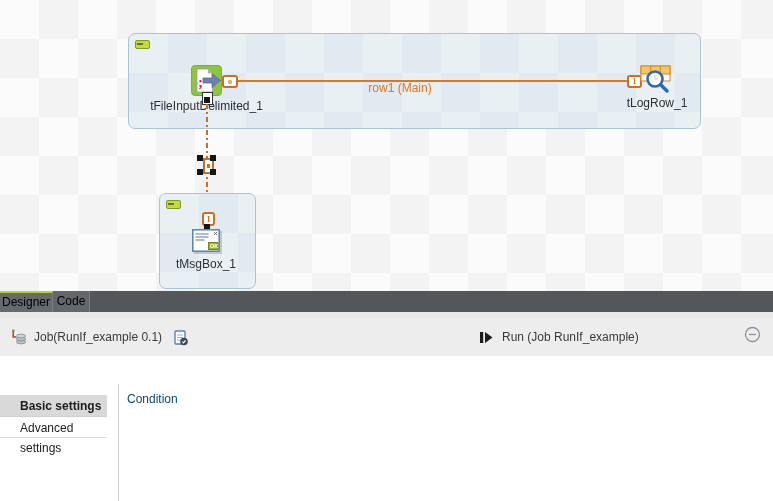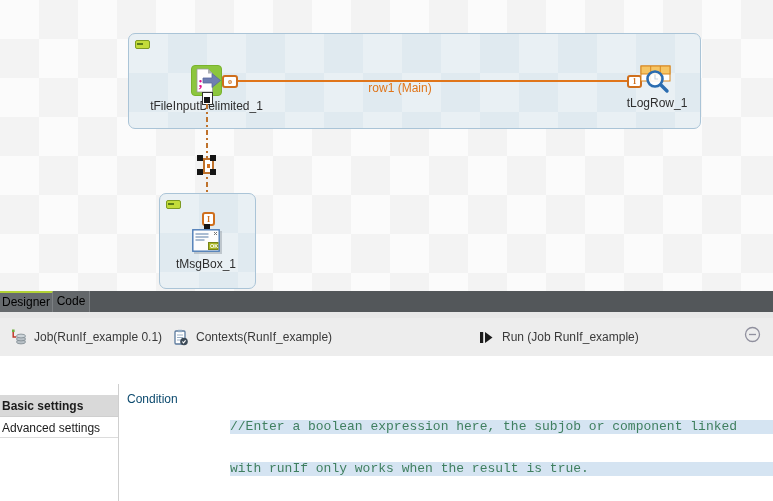--- a/index.html
+++ b/index.html
@@ -56,22 +56,22 @@
 
   
   #titlerow{position:absolute;left:0;top:356px;width:773px;height:27px;background:#fff;}
   #titlerow .bborder{position:absolute;left:0;bottom:0;width:717px;height:1px;background:#d2d2d2;}
   #titlerow .rborder{position:absolute;left:717px;top:0;width:1px;height:27px;background:#d2d2d2;}
   #view-title{position:absolute;left:29px;top:5px;font-size:13px;font-weight:bold;color:#111;}
   #title-arrow{position:absolute;left:7px;top:6px;}
 
   #settings{position:absolute;left:0;top:384px;width:773px;height:117px;background:#fff;}
   #vsep{position:absolute;left:118px;top:0;width:1px;height:117px;background:#cfcfcf;}
-  .navitem{position:absolute;left:0;width:118px;font-size:12px;color:#1c1c1c;
-    padding-left:2px;box-sizing:border-box;border-bottom:1px solid #dcdcdc;}
+  .navitem{position:absolute;left:0;width:107px;font-size:12px;color:#1c1c1c;
+    padding-left:20px;box-sizing:border-box;border-bottom:1px solid #dcdcdc;}
   .navitem.sel{background:#d9d9d9;font-weight:bold;border-bottom:1px solid #cfcfcf;}
   #cond-label{position:absolute;left:127px;top:8px;font-size:12px;color:#0c4a6e;}
 
   #editor{position:absolute;left:230px;top:0;width:543px;height:117px;padding-top:8px;
     box-sizing:border-box;font-family:"Liberation Mono",monospace;font-size:13px;line-height:14px;
     white-space:pre;overflow:hidden;}
   .cl{height:14px;}
   .cl.sel{background:#d5e4f2;}
   .cmt{color:#3F7F5F;}
 </style>
@@ -168,21 +168,20 @@
     </div>
 
     <div class="ptab" style="left:162px;">
       <svg width="17" height="17" viewBox="0 0 17 17">
         <rect x="3" y="2" width="10" height="13" rx="1" fill="#ffffff" stroke="#5b7a9d" stroke-width="1.3"></rect>
         <rect x="6" y="0.8" width="4" height="2.4" fill="#8ea7c0"></rect>
         <path d="M5 6 h6 M5 8.5 h6 M5 11 h4" stroke="#9ab0c6" stroke-width="1"></path>
         <circle cx="12" cy="12.5" r="3.8" fill="#3c4a57"></circle>
         <path d="M10.3 12.5 l1.2 1.3 2.1-2.5" stroke="#ffffff" stroke-width="1.1" fill="none"></path>
       </svg>
-      <span class="lbl">Contexts(RunIf_example)</span>
     </div>
 
 
     <div class="ptab" style="left:468px;">
       <svg width="17" height="17" viewBox="0 0 17 17">
         <rect x="2" y="3" width="3.2" height="11" fill="#1c1c1c"></rect>
         <path d="M7 3 L14.5 8.5 L7 14 z" fill="#1c1c1c"></path>
       </svg>
       <span class="lbl">Run (Job RunIf_example)</span>
     </div>
@@ -195,24 +194,15 @@
     </div>
   </div>
 
 
   <div id="settings">
     <div class="navitem sel" style="top:11px;height:22px;line-height:22px;">Basic settings</div>
     <div class="navitem" style="top:34px;height:20px;line-height:20px;">Advanced settings</div>
     <div id="vsep"></div>
     <div id="cond-label">Condition</div>
 
-    <div id="editor">
-      <div class="cl sel"><span class="cmt">//Enter a boolean expression here, the subjob or component linked</span></div>
-      <div class="cl sel"><span class="cmt">with runIf only works when the result is true.</span></div>
-      
-      
-      
-      
-      
-    </div>
   </div>
 
 </div>
 
 </body></html>

